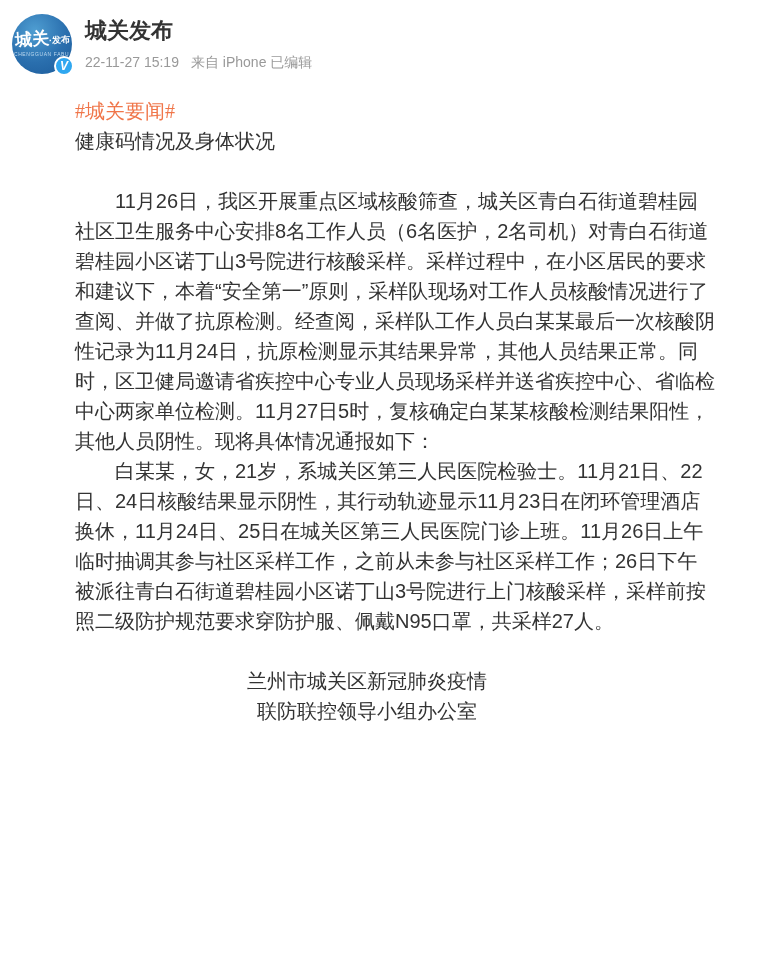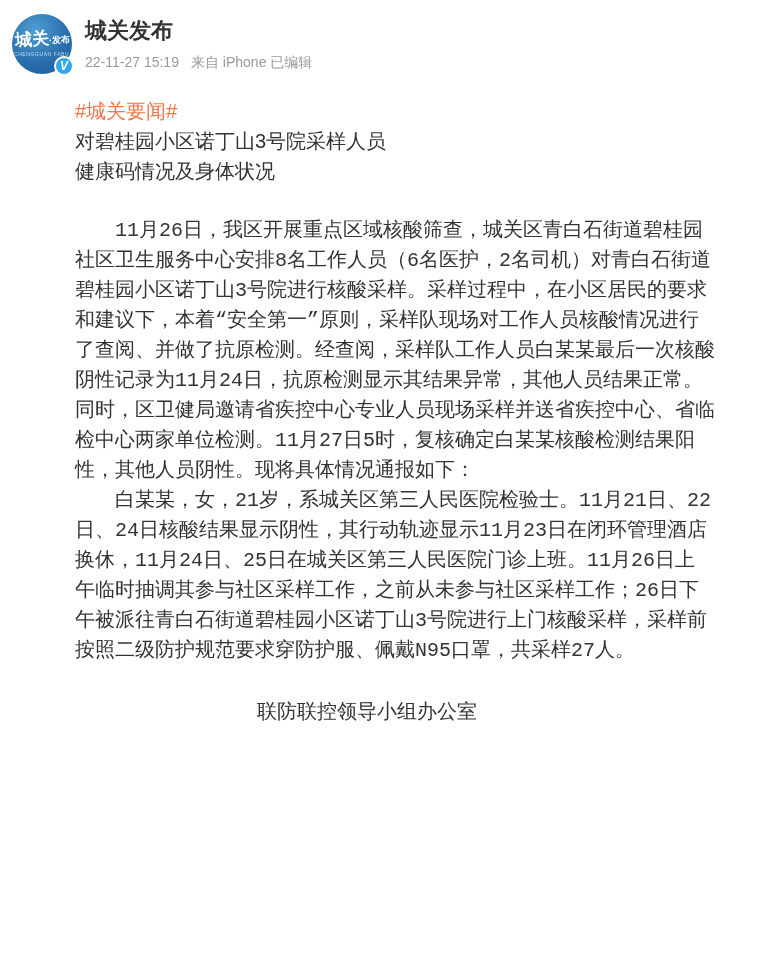--- a/index.html
+++ b/index.html
@@ -39,24 +39,24 @@
   .meta .src { margin-left: 12px; }
   .follow-btn {
     position: absolute; right: 16px; top: 24px;
     border: 1px solid #ff8200; color: #ff8200; background: #ffffff;
     font-size: 17px; line-height: 1; padding: 9px 18px; border-radius: 19px;
     font-family: inherit; cursor: pointer;
   }
 
   
   .content { padding: 10px 55px 0 75px; font-size: 20px; line-height: 30px; color: #333; flex: 0 0 auto; }
-  .hashtag { color: #f0764a; text-decoration: none; cursor: pointer; }
+  .hashtag { color: #f0764a; text-decoration: none; cursor: pointer; font-family: Liberation Serif, serif; }
   .title-line { }
   .blank-line { height: 30px; }
-  .para { text-indent: 2em; font-family: Liberation Mono, monospace; }
+  .para { text-indent: 2em; }
   .signature-block { text-align: center; position: relative; left: -28px; }
 </style>
 </head>
 <body>
 
 <div class="page">
 
   <header class="header">
     <div class="avatar-wrap">
       <div class="avatar-circle">
@@ -68,26 +68,26 @@
     <div class="user-info">
       <div class="username">城关发布</div>
       <div class="meta">
         <span>22-11-27 15:19</span><span class="src">来自 iPhone 已编辑</span>
       </div>
     </div>
   </header>
 
   <main class="content">
     <div><a class="hashtag">#城关要闻#</a></div>
-    <div class="title-line">对碧桂园小区诺丁山3号院采样人员</div>
     <div class="title-line">健康码情况及身体状况</div>
     <div class="blank-line"></div>
     <div class="para">11月26日，我区开展重点区域核酸筛查，城关区青白石街道碧桂园社区卫生服务中心安排8名工作人员（6名医护，2名司机）对青白石街道碧桂园小区诺丁山3号院进行核酸采样。采样过程中，在小区居民的要求和建议下，本着“安全第一”原则，采样队现场对工作人员核酸情况进行了查阅、并做了抗原检测。经查阅，采样队工作人员白某某最后一次核酸阴性记录为11月24日，抗原检测显示其结果异常，其他人员结果正常。同时，区卫健局邀请省疾控中心专业人员现场采样并送省疾控中心、省临检中心两家单位检测。11月27日5时，复核确定白某某核酸检测结果阳性，其他人员阴性。现将具体情况通报如下：</div>
     <div class="para">白某某，女，21岁，系城关区第三人民医院检验士。11月21日、22日、24日核酸结果显示阴性，其行动轨迹显示11月23日在闭环管理酒店换休，11月24日、25日在城关区第三人民医院门诊上班。11月26日上午临时抽调其参与社区采样工作，之前从未参与社区采样工作；26日下午被派往青白石街道碧桂园小区诺丁山3号院进行上门核酸采样，采样前按照二级防护规范要求穿防护服、佩戴N95口罩，共采样27人。</div>
     <div class="blank-line"></div>
     <div class="signature-block">
+      <div>兰州市城关区新冠肺炎疫情</div>
       <div>联防联控领导小组办公室</div>
 
     </div>
 
   </main>
 
 </div>
 
 </body></html>

